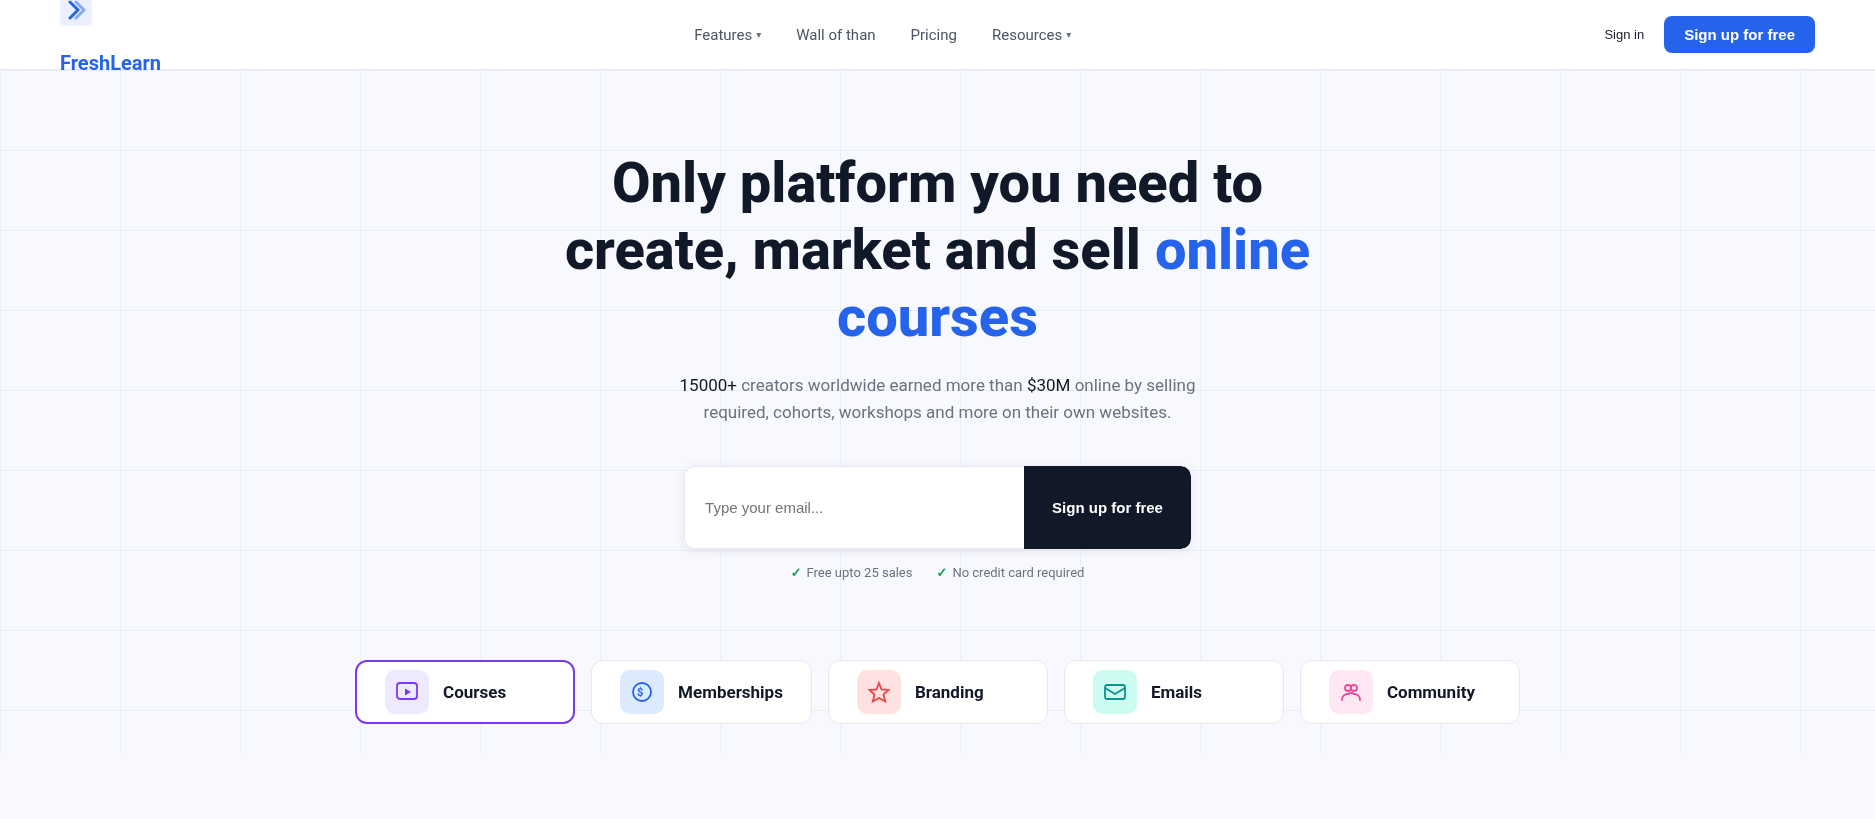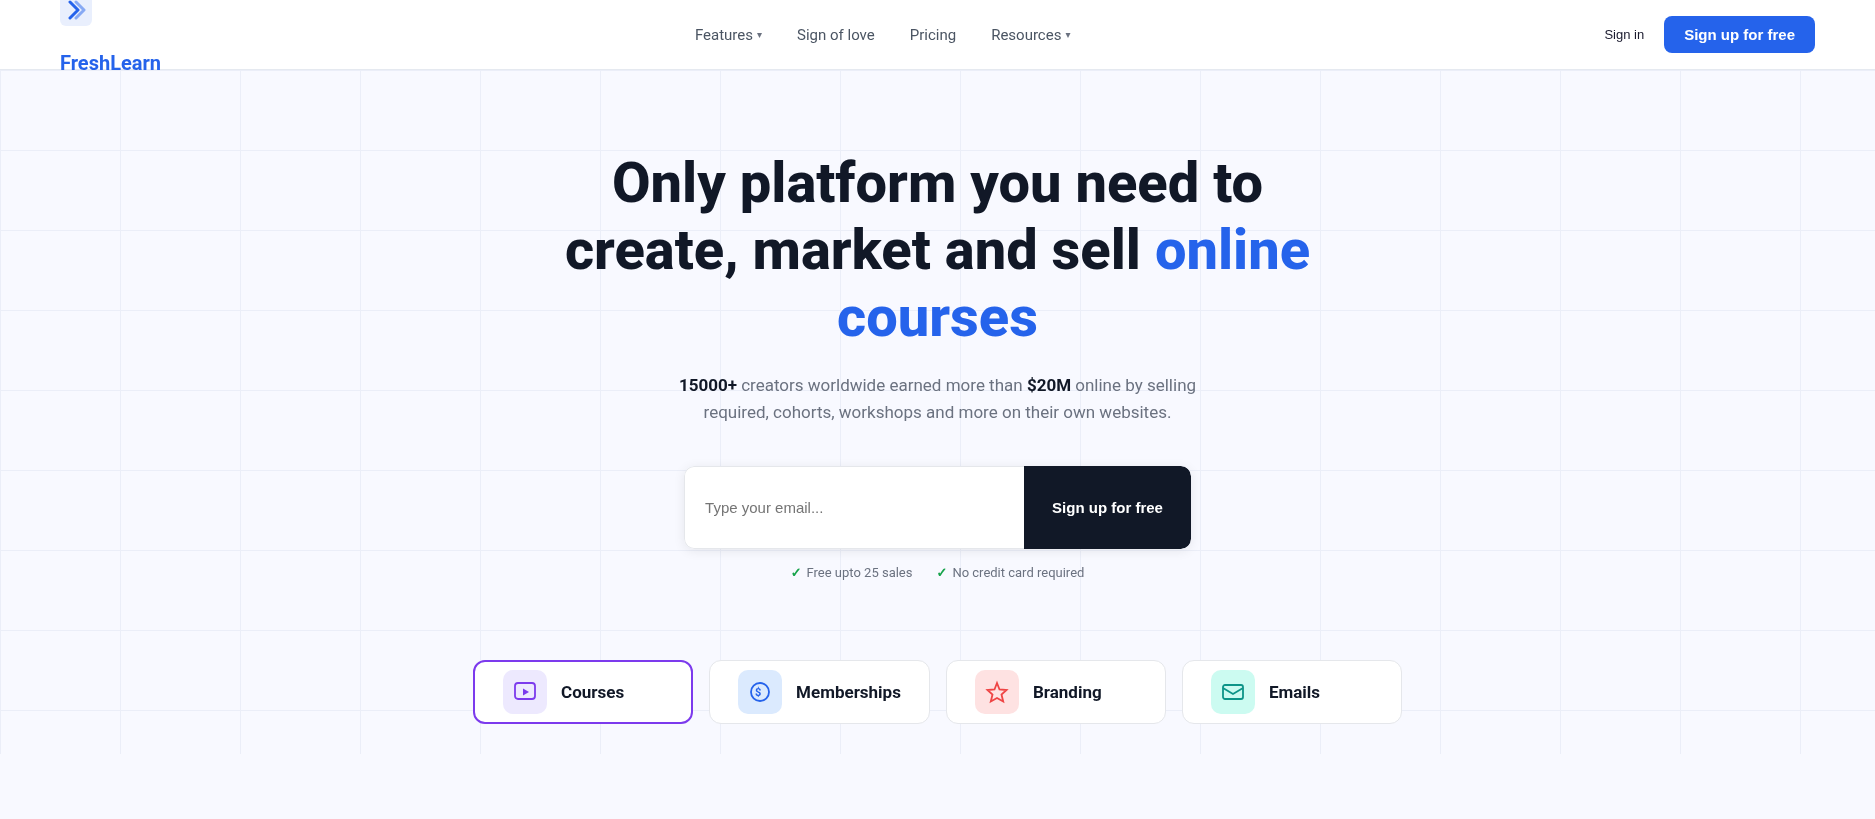--- a/index.html
+++ b/index.html
@@ -119,21 +119,21 @@
     }
     .hero-subtitle {
       font-size: 17px;
       color: #6b7280;
       max-width: 560px;
       line-height: 1.6;
       margin-bottom: 40px;
     }
     .hero-subtitle strong {
       color: #111827;
-      font-weight: 700;
+      font-weight: 400;
     }
 
     
     .email-form {
       display: flex;
       gap: 0;
       margin-bottom: 16px;
       box-shadow: 0 2px 12px rgba(0,0,0,0.08);
       border-radius: 10px;
       overflow: hidden;
@@ -238,21 +238,21 @@
     <span class="logo-text">
       <span>Fresh</span><span>Learn</span>
     </span>
   </a>
 
   <ul class="nav-links">
     <li>
         <a href="#">Features <span class="chevron">▾</span></a>
       </li>
     <li>
-        <a href="#">Sign of love</a>
+        <a href="#">Wall of than</a>
       </li>
     <li>
         <a href="#">Pricing</a>
       </li>
     <li>
         <a href="#">Resources <span class="chevron">▾</span></a>
       </li>
   </ul>
 
   <div class="nav-actions">
@@ -266,21 +266,21 @@
 
   <section class="hero">
     <h1 class="hero-title">
       <span>Only platform you need to</span><br>
       <span>create, market and sell </span><span class="highlight">online courses</span>
     </h1>
 
     <p class="hero-subtitle">
       <strong>15000+</strong>
       <span> creators worldwide earned more than </span>
-      <strong>$20M</strong>
+      <strong>$30M</strong>
       <span> online by selling required, cohorts, workshops and more on their own websites.</span>
     </p>
 
     <div class="email-form">
       <input class="email-input" type="email" placeholder="Type your email..." style="">
       <button class="btn-signup-hero">Sign up for free</button>
     </div>
 
     <div class="trust-badges">
       <span>
@@ -328,15 +328,27 @@
     <div class="feature-card">
       <div class="feature-card-icon icon-emails">
         <svg width="24" height="24" viewBox="0 0 24 24" fill="none">
           <rect x="2" y="5" width="20" height="14" rx="2" stroke="#0d9488" stroke-width="1.8"></rect>
           <path d="M2 8 L12 14 L22 8" stroke="#0d9488" stroke-width="1.8"></path>
         </svg>
       </div>
       <span class="feature-card-label">Emails</span>
     </div>
 
+    <div class="feature-card">
+      <div class="feature-card-icon icon-community">
+        <svg width="24" height="24" viewBox="0 0 24 24" fill="none">
+          <circle cx="9" cy="8" r="3" stroke="#ec4899" stroke-width="1.8"></circle>
+          <circle cx="15" cy="8" r="3" stroke="#ec4899" stroke-width="1.8"></circle>
+          <path d="M3 20 C3 16 6 14 9 14" stroke="#ec4899" stroke-width="1.8" stroke-linecap="round"></path>
+          <path d="M21 20 C21 16 18 14 15 14" stroke="#ec4899" stroke-width="1.8" stroke-linecap="round"></path>
+          <path d="M9 14 C9 14 10.5 13 12 13 C13.5 13 15 14 15 14" stroke="#ec4899" stroke-width="1.8" stroke-linecap="round"></path>
+        </svg>
+      </div>
+      <span class="feature-card-label">Community</span>
+    </div>
 
   </div>
 </div>
 
 </body></html>

